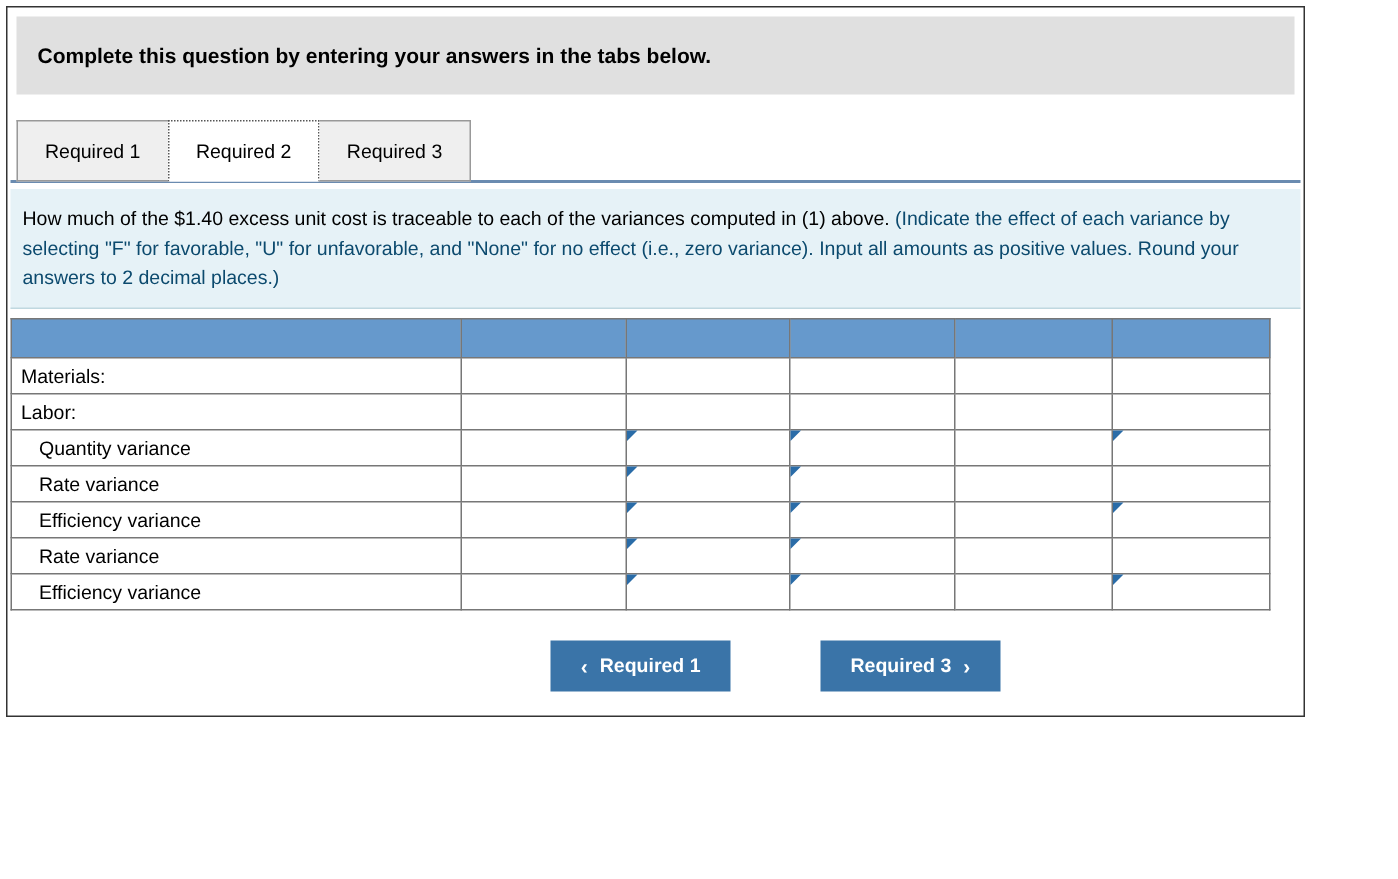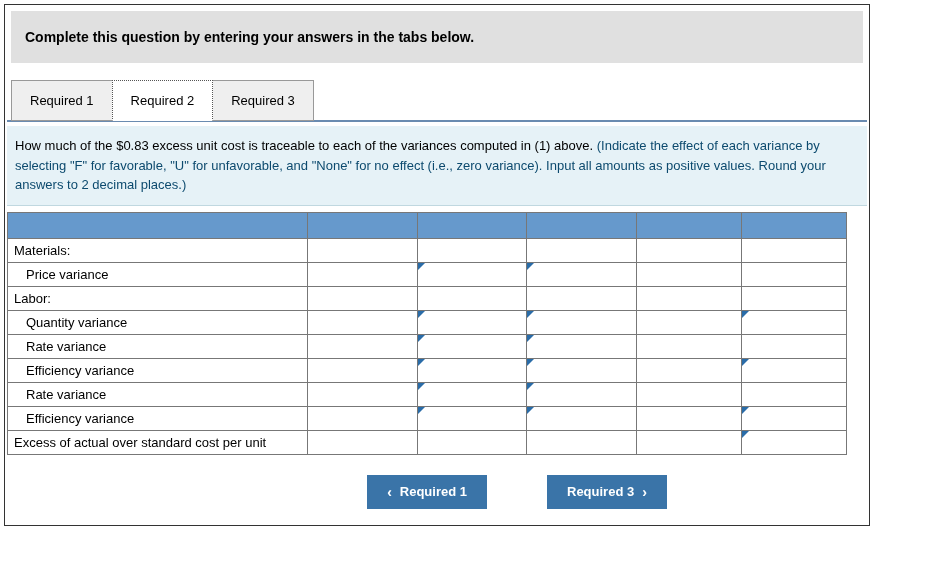--- a/index.html
+++ b/index.html
@@ -125,21 +125,21 @@
   </div>
 
   <div class="tabs-row">
     <div class="tab inactive-left">Required 1</div>
     <div class="tab active">Required 2</div>
     <div class="tab inactive-right">Required 3</div>
   </div>
   <div class="divider-line"></div>
 
   <div class="question-box">
-    <span>How much of the $0.83 excess unit cost is traceable to each of the variances computed in (1) above. </span><span class="red">(Indicate the effect of each variance by selecting "F" for favorable, "U" for unfavorable, and "None" for no effect (i.e., zero variance). Input all amounts as positive values. Round your answers to 2 decimal places.)</span>
+    <span>How much of the $1.40 excess unit cost is traceable to each of the variances computed in (1) above. </span><span class="red">(Indicate the effect of each variance by selecting "F" for favorable, "U" for unfavorable, and "None" for no effect (i.e., zero variance). Input all amounts as positive values. Round your answers to 2 decimal places.)</span>
   </div>
 
   <table class="answer-table">
     <tbody>
         <tr>
       <td class="hdr label-col"></td>
       <td class="hdr c2"></td>
       <td class="hdr c3"></td>
       <td class="hdr c4"></td>
       <td class="hdr c5"></td>
@@ -147,32 +147,20 @@
     </tr>
     <tr>
       <td class="label-col">Materials:</td>
       <td></td>
       <td></td>
       <td></td>
       <td></td>
       <td></td>
     </tr>
     <tr>
-      <td class="label-col indent">Price variance</td>
-      <td></td>
-      <td class="input-cell">
-            <span class="tri"></span>
-          </td>
-      <td class="input-cell">
-            <span class="tri"></span>
-          </td>
-      <td></td>
-      <td></td>
-    </tr>
-    <tr>
       <td class="label-col">Labor:</td>
       <td></td>
       <td></td>
       <td></td>
       <td></td>
       <td></td>
     </tr>
     <tr>
       <td class="label-col indent">Quantity variance</td>
       <td></td>
@@ -227,30 +215,20 @@
     </tr>
     <tr>
       <td class="label-col indent">Efficiency variance</td>
       <td></td>
       <td class="input-cell">
             <span class="tri"></span>
           </td>
       <td class="input-cell">
             <span class="tri"></span>
           </td>
-      <td></td>
-      <td class="input-cell">
-            <span class="tri"></span>
-          </td>
-    </tr>
-    <tr>
-      <td class="label-col">Excess of actual over standard cost per unit</td>
-      <td></td>
-      <td></td>
-      <td></td>
       <td></td>
       <td class="input-cell">
             <span class="tri"></span>
           </td>
     </tr>
   </tbody>
     </table>
 
   <div class="nav-buttons">
     <button class="nav-btn">

